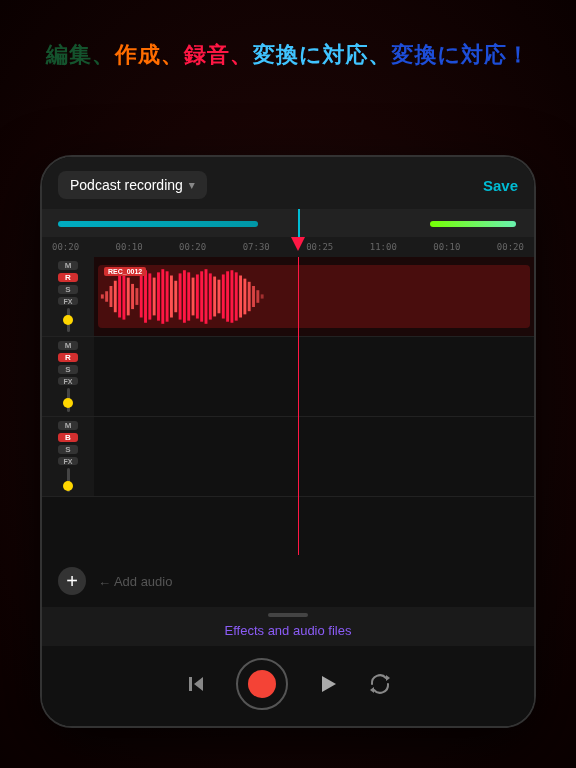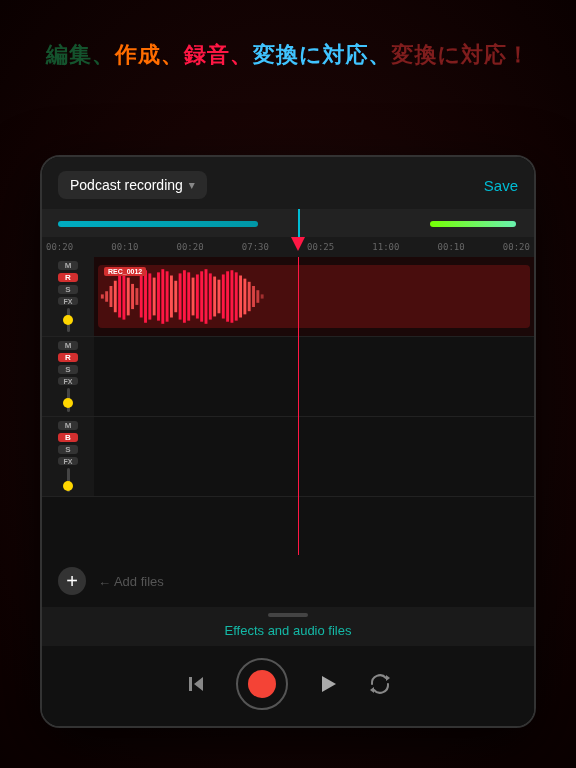--- a/index.html
+++ b/index.html
@@ -17,31 +17,31 @@
       text-align: center;
       padding: 40px 20px 20px;
       font-size: 22px;
       font-weight: 700;
       letter-spacing: 1px;
     }
     .tag-edit { color: #14532d; }
     .tag-create { color: #ff6d00; }
     .tag-record { color: #ff1744; }
     .tag-mix { color: #40c4ff; }
-    .tag-support { color: #7f1d1d; }
+    .tag-support { color: #1d4ed8; }
 
     
     .device-frame {
       position: absolute;
       top: 155px;
       left: 40px;
       right: 40px;
       bottom: 40px;
       background: #1a1a1a;
-      border-radius: 20px;
+      border-radius: 32px;
       border: 2px solid #333;
       overflow: hidden;
       box-shadow: 0 20px 60px rgba(0,0,0,0.8);
     }
 
     
     .app {
       width: 100%;
       height: 100%;
       background: #111;
@@ -71,21 +71,21 @@
       font-size: 14px;
       font-weight: 500;
     }
     .chevron-icon {
       color: #888;
       font-size: 12px;
     }
     .save-btn {
       color: #00bcd4;
       font-size: 15px;
-      font-weight: 400;
+      font-weight: 700;
       background: none;
       border: none;
       cursor: pointer;
     }
 
     
     .timeline-header {
       background: #1e1e1e;
       flex-shrink: 0;
     }
@@ -123,21 +123,21 @@
       width: 2px;
       background: #00bcd4;
     }
 
     
     .time-ruler {
       display: flex;
       align-items: center;
       height: 20px;
       background: #1a1a1a;
-      padding: 0 4px;
+      padding: 0 10px;
       position: relative;
       overflow: hidden;
     }
     .time-ruler-inner {
       display: flex;
       width: 100%;
       justify-content: space-between;
       align-items: center;
     }
     .time-label {
@@ -316,21 +316,21 @@
       padding: 6px;
     }
     .handle-bar {
       width: 40px;
       height: 4px;
       background: #444;
       border-radius: 2px;
     }
     .bottom-panel-label {
       text-align: center;
-      color: #14b8a6;
+      color: #8b5cf6;
       font-size: 13px;
       padding-bottom: 8px;
     }
 
     
     .transport {
       display: flex;
       align-items: center;
       justify-content: center;
       gap: 28px;
@@ -501,21 +501,21 @@
           </div>
         </div>
         <div class="track-content">
         </div>
       </div>
 
     </div>
 
     <div class="add-track-row">
       <button class="add-btn">+</button>
-      <span class="add-track-label">← Add files</span>
+      <span class="add-track-label">← Add audio</span>
     </div>
 
     <div class="bottom-panel">
       <div class="bottom-panel-handle">
         <div class="handle-bar"></div>
       </div>
       <div class="bottom-panel-label">Effects and audio files</div>
     </div>
 
     <div class="transport">

